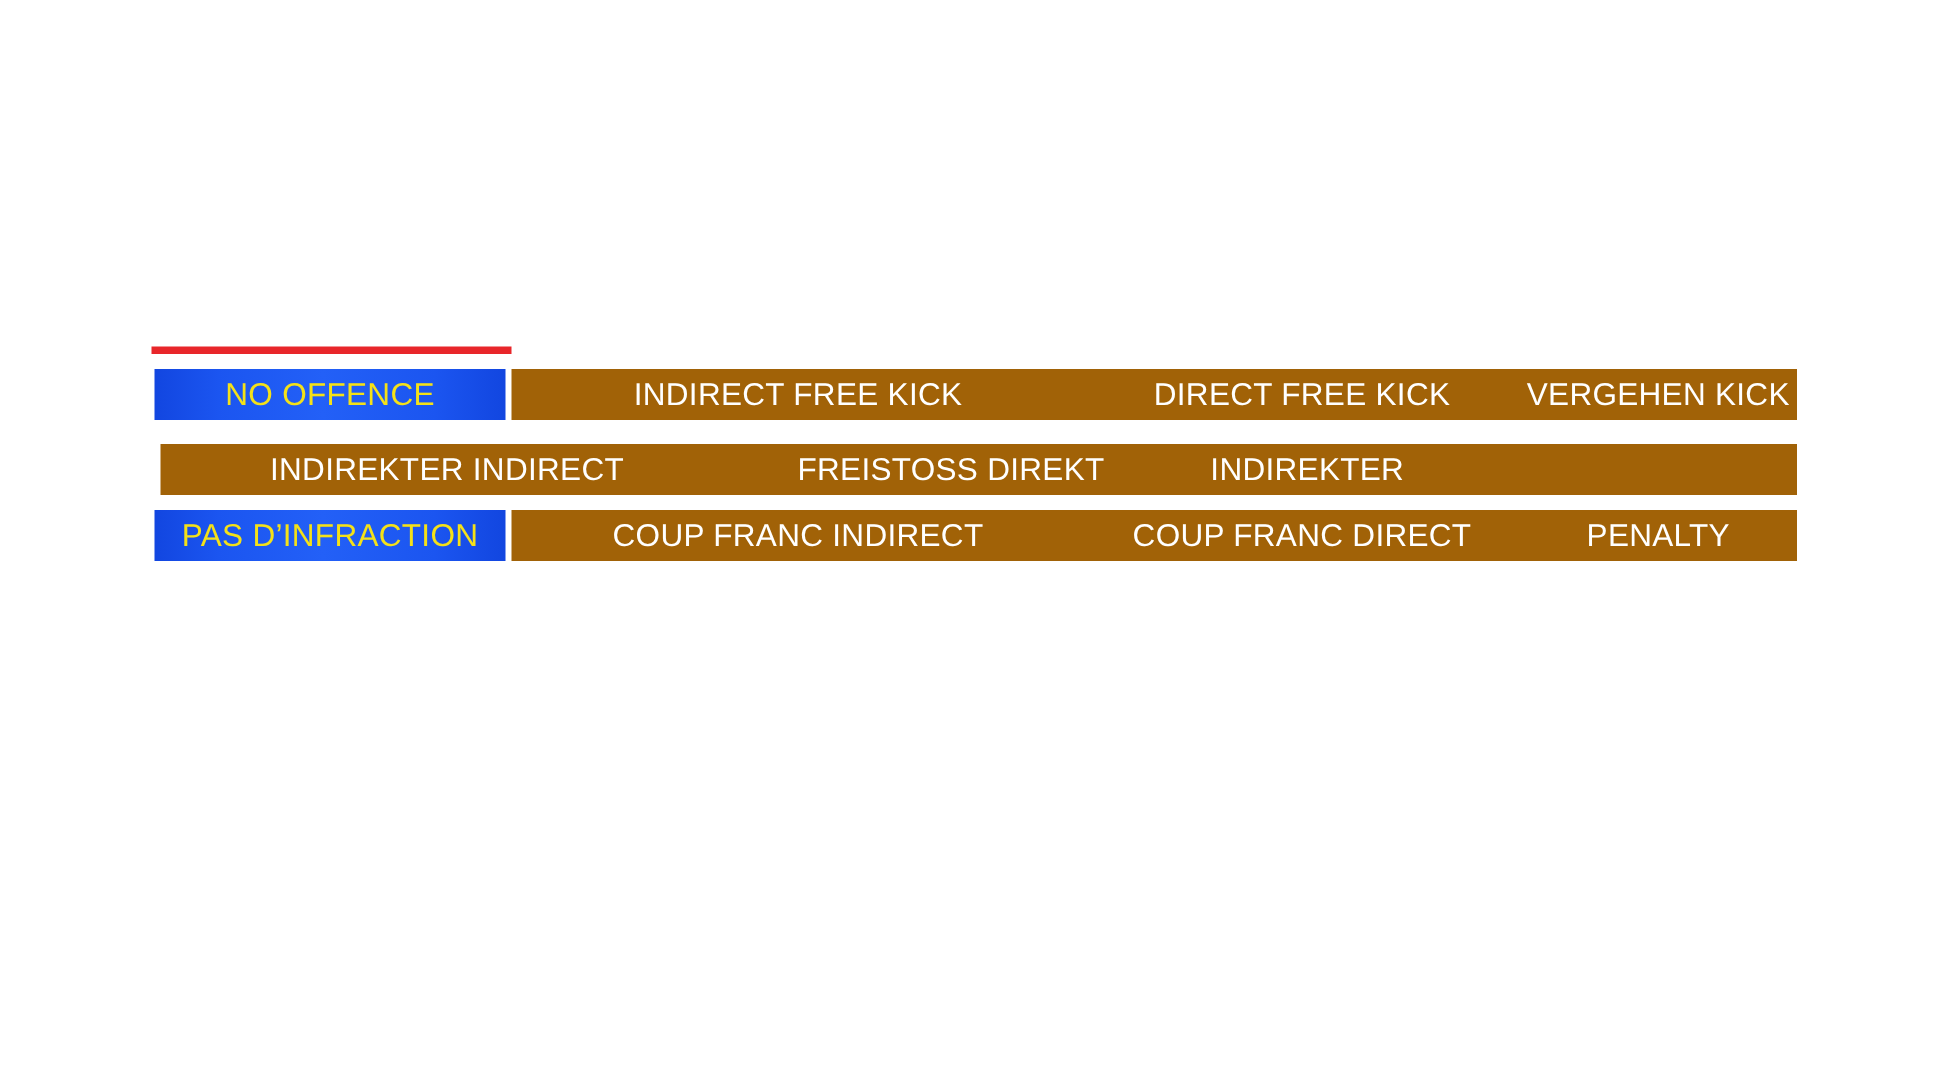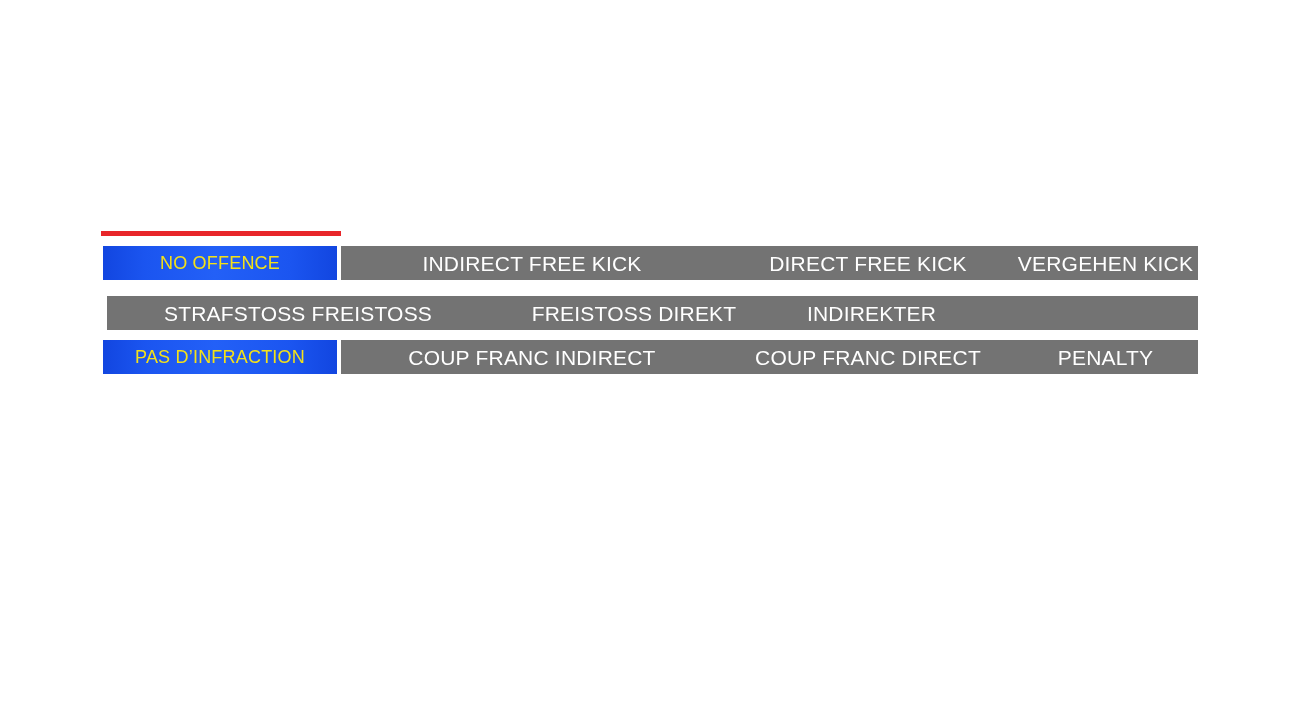--- a/index.html
+++ b/index.html
@@ -62,37 +62,37 @@
         to right,
         #1246E0 0%,
         #1B55F0 18%,
         #2360F7 48%,
         #1B55F0 80%,
         #1246E0 100%);
     color: #F4E118;
     display: flex;
     align-items: center;
     justify-content: center;
-    font-size: 18px;
+    font-size: 21px;
     letter-spacing: 0.2px;
     white-space: nowrap;
     line-height: 1;
   }
 
   
   .cell-gap {
     flex: 0 0 4px;
     background: #ffffff;
   }
 
   
   .cell-body {
     position: relative;
     flex: 1 1 auto;
-    background: #737373;
+    background: #a16207;
     display: block;
   }
 
   .opt {
     position: absolute;
     top: 0;
     height: 34px;
     display: flex;
     align-items: center;
     justify-content: center;
@@ -132,21 +132,21 @@
         <div class="opt c2">
           <span>VERGEHEN KICK</span>
         </div>
       </div>
     </div>
 
     <div class="lang-row r1">
       <div class="cell-gap"></div>
       <div class="cell-body">
         <div class="opt c0">
-          <span>STRAFSTOSS FREISTOSS</span>
+          <span>INDIREKTER INDIRECT</span>
         </div>
         <div class="opt c1">
           <span>FREISTOSS DIREKT</span>
         </div>
         <div class="opt c2">
           <span>INDIREKTER</span>
         </div>
       </div>
     </div>
 

